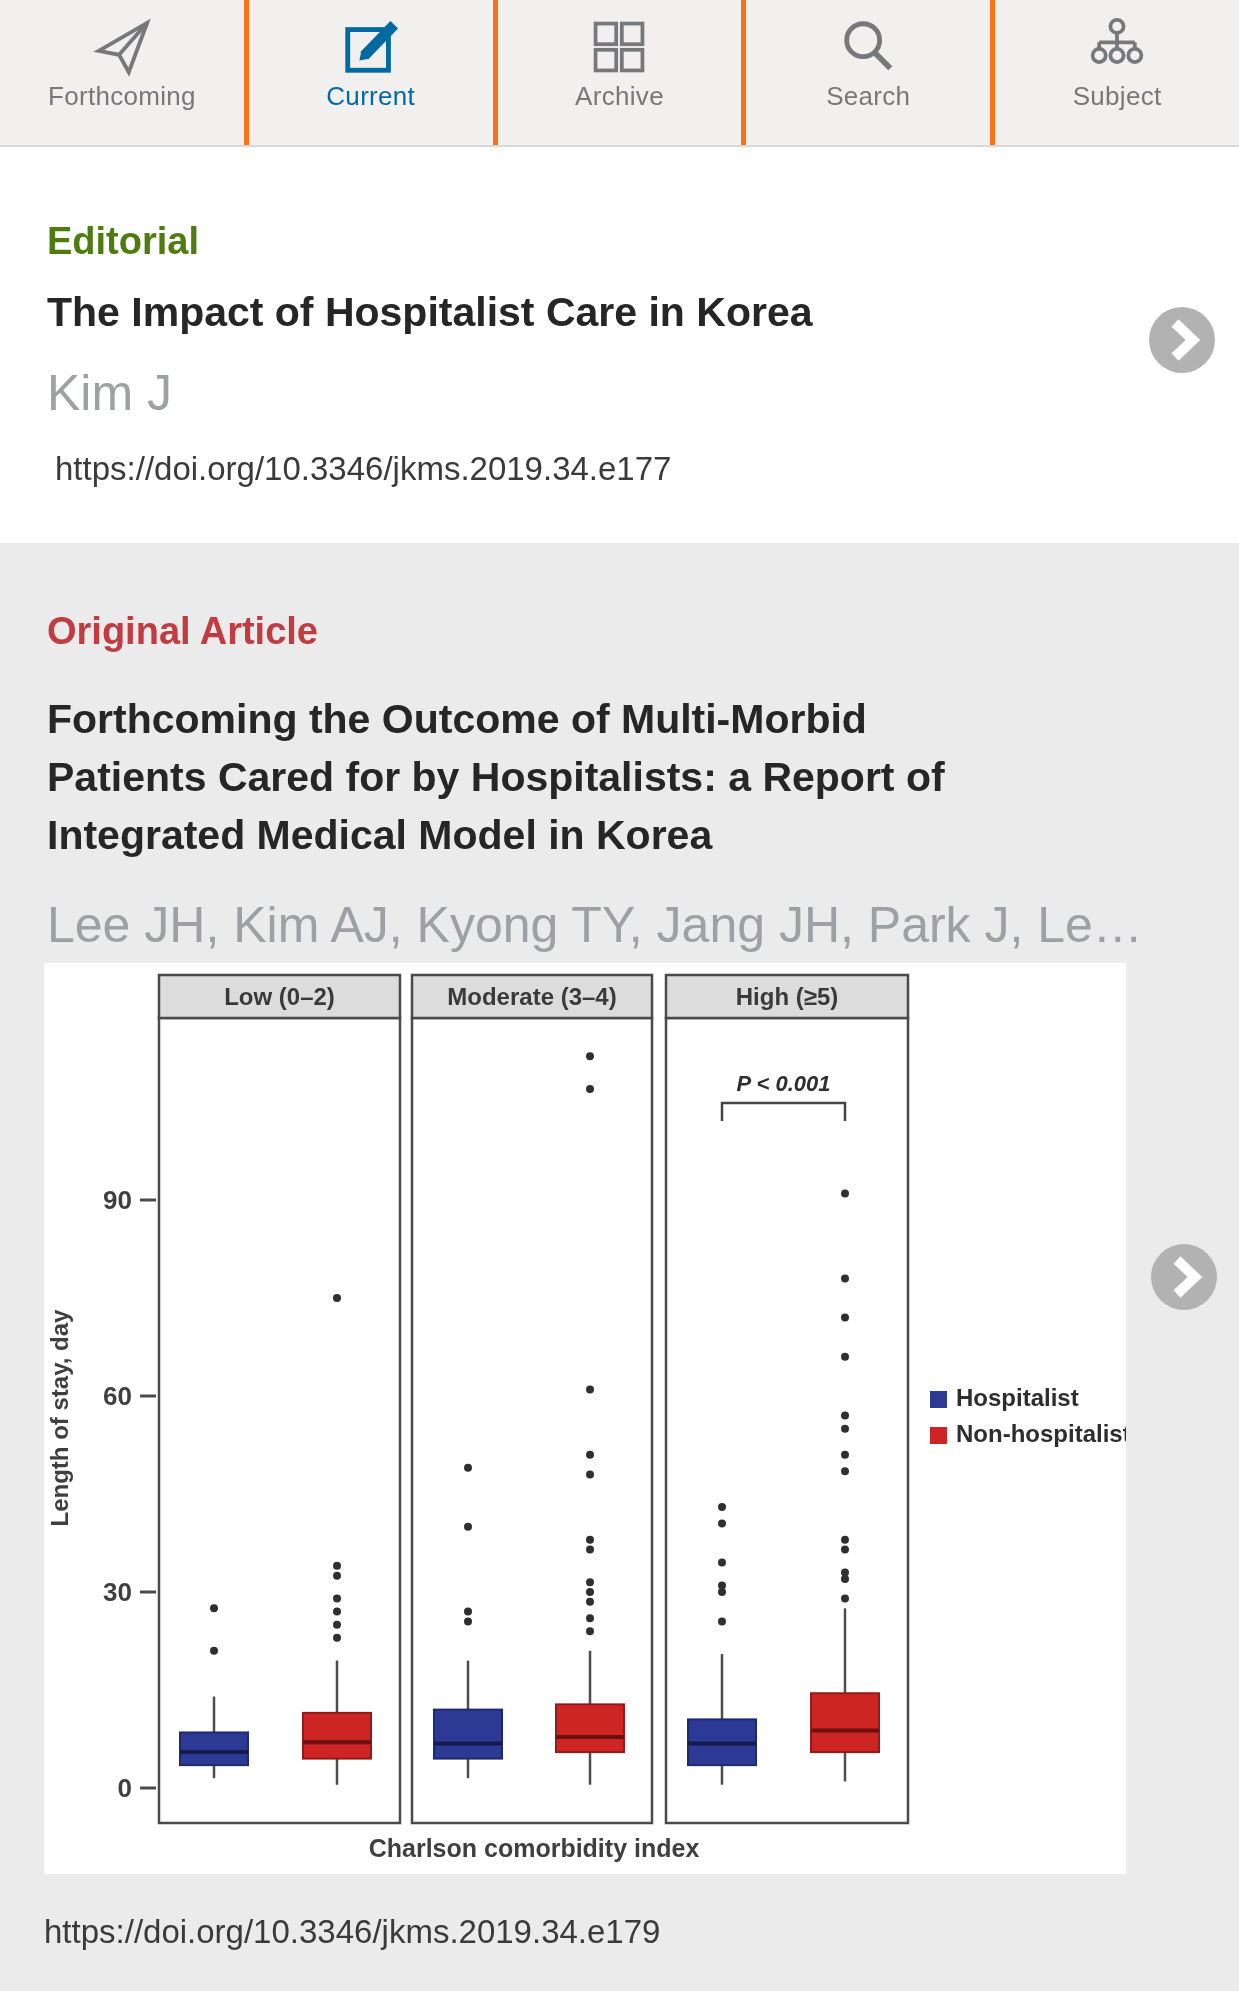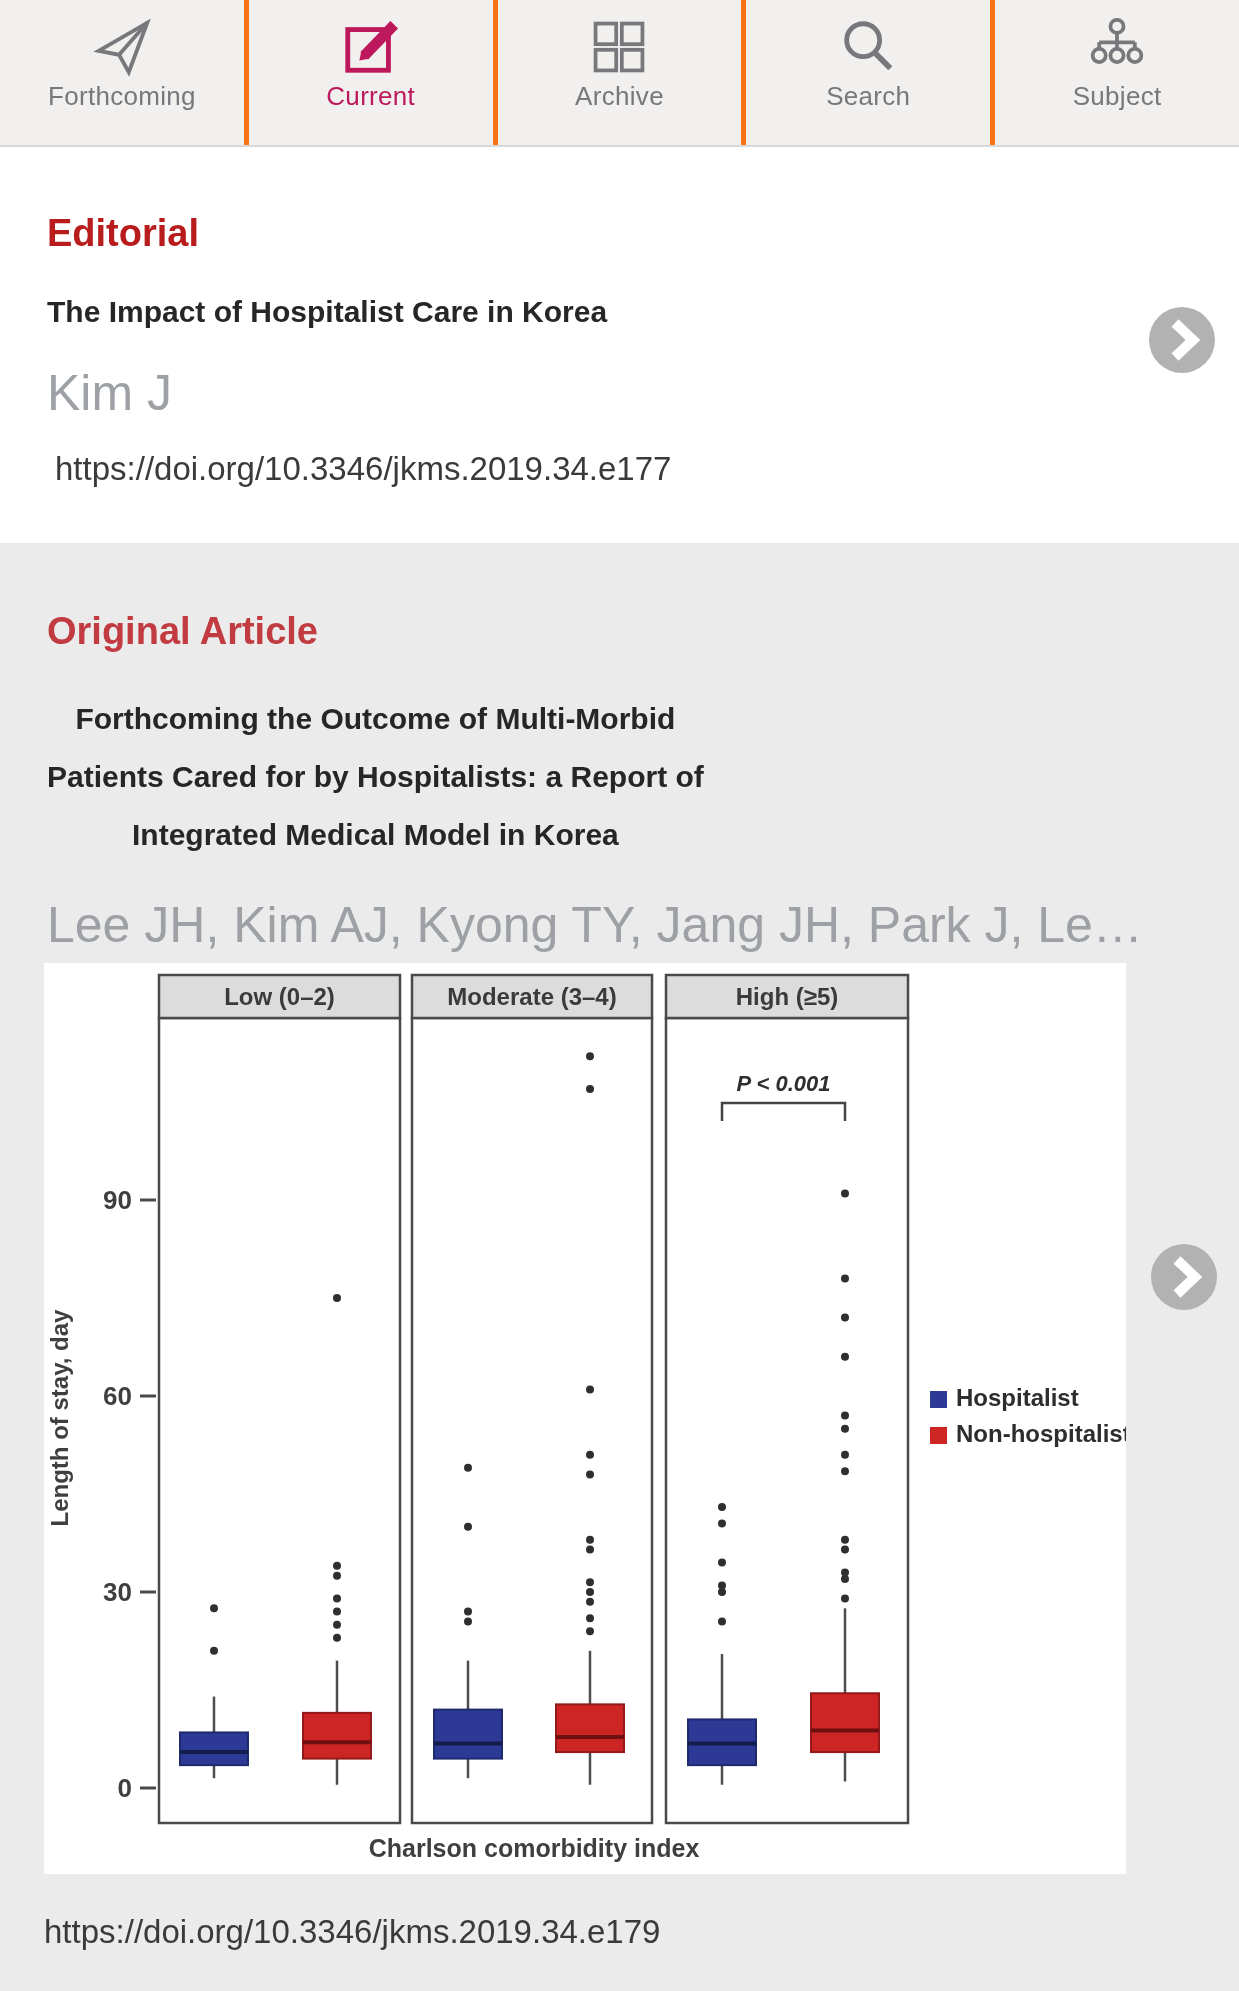--- a/index.html
+++ b/index.html
@@ -7,29 +7,29 @@
   #page{position:relative;width:1239px;height:1991px;overflow:hidden;background:#ffffff;}
 
   
   .nav{position:absolute;left:0;top:0;width:1239px;height:145px;background:#f1f0ef;
        border-bottom:2px solid #d8d8d8;display:flex;}
   .tab{flex:1 1 0;display:flex;flex-direction:column;align-items:center;
        border-right:5px solid #f97316;color:#77787b;cursor:pointer;}
   .tab:last-child{border-right:none;}
   .tab .icn{margin-top:14px;height:66px;display:flex;align-items:center;justify-content:center;}
   .tab .lbl{font-size:26px;margin-top:1px;letter-spacing:.3px;}
-  .tab.active{color:#be185d;}
+  .tab.active{color:#0369a1;}
   .tab svg{stroke:currentColor;fill:none;}
 
   
   .card-white{position:absolute;left:0;top:147px;width:1239px;height:396px;background:#ffffff;}
   .card-gray{position:absolute;left:0;top:543px;width:1239px;height:1448px;background:#ebebeb;}
 
   .category{position:absolute;left:47px;font-size:38px;font-weight:bold;color:#c23b41;}
-  .art-title{position:absolute;left:47px;font-size:30px;font-weight:bold;color:#262626;line-height:58px;text-align:center;}
+  .art-title{position:absolute;left:47px;font-size:41px;font-weight:bold;color:#262626;line-height:58px;}
   .authors{position:absolute;left:47px;font-size:50px;color:#9da0a4;}
   .doi{position:absolute;font-size:33px;color:#3a3a3a;}
 
   .chev{position:absolute;width:66px;height:66px;border-radius:50%;background:#b2b2b2;
         display:flex;align-items:center;justify-content:center;cursor:pointer;}
   .chev svg{display:block;}
 
   
   .figure{position:absolute;left:44px;top:963px;width:1082px;height:911px;background:#ffffff;}
 </style>
@@ -92,21 +92,21 @@
           <circle cx="32" cy="41" r="7"></circle>
           <circle cx="51" cy="41" r="7"></circle>
         </svg>
       </span>
       <span class="lbl">Subject</span>
     </div>
   </div>
 
   <div class="card-white"></div>
 
-  <div class="category" style="top: 212px; color: #b91c1c;">Editorial</div>
+  <div class="category" style="top: 220px; color: #4d7c0f;">Editorial</div>
   <div class="art-title" style="top:288px;line-height:48px;">The Impact of Hospitalist Care in Korea</div>
   <div class="authors" style="top:364px;">Kim J</div>
   <div class="doi" style="left:55px;top:450px;">https://doi.org/10.3346/jkms.2019.34.e177</div>
 
   <div class="chev" style="left:1149px;top:307px;">
     <span>
       <svg width="66" height="66" viewBox="0 0 66 66">
         <polyline points="26,16 44,33 26,50" fill="none" stroke="#ffffff" stroke-width="10"></polyline>
       </svg>
     </span>

